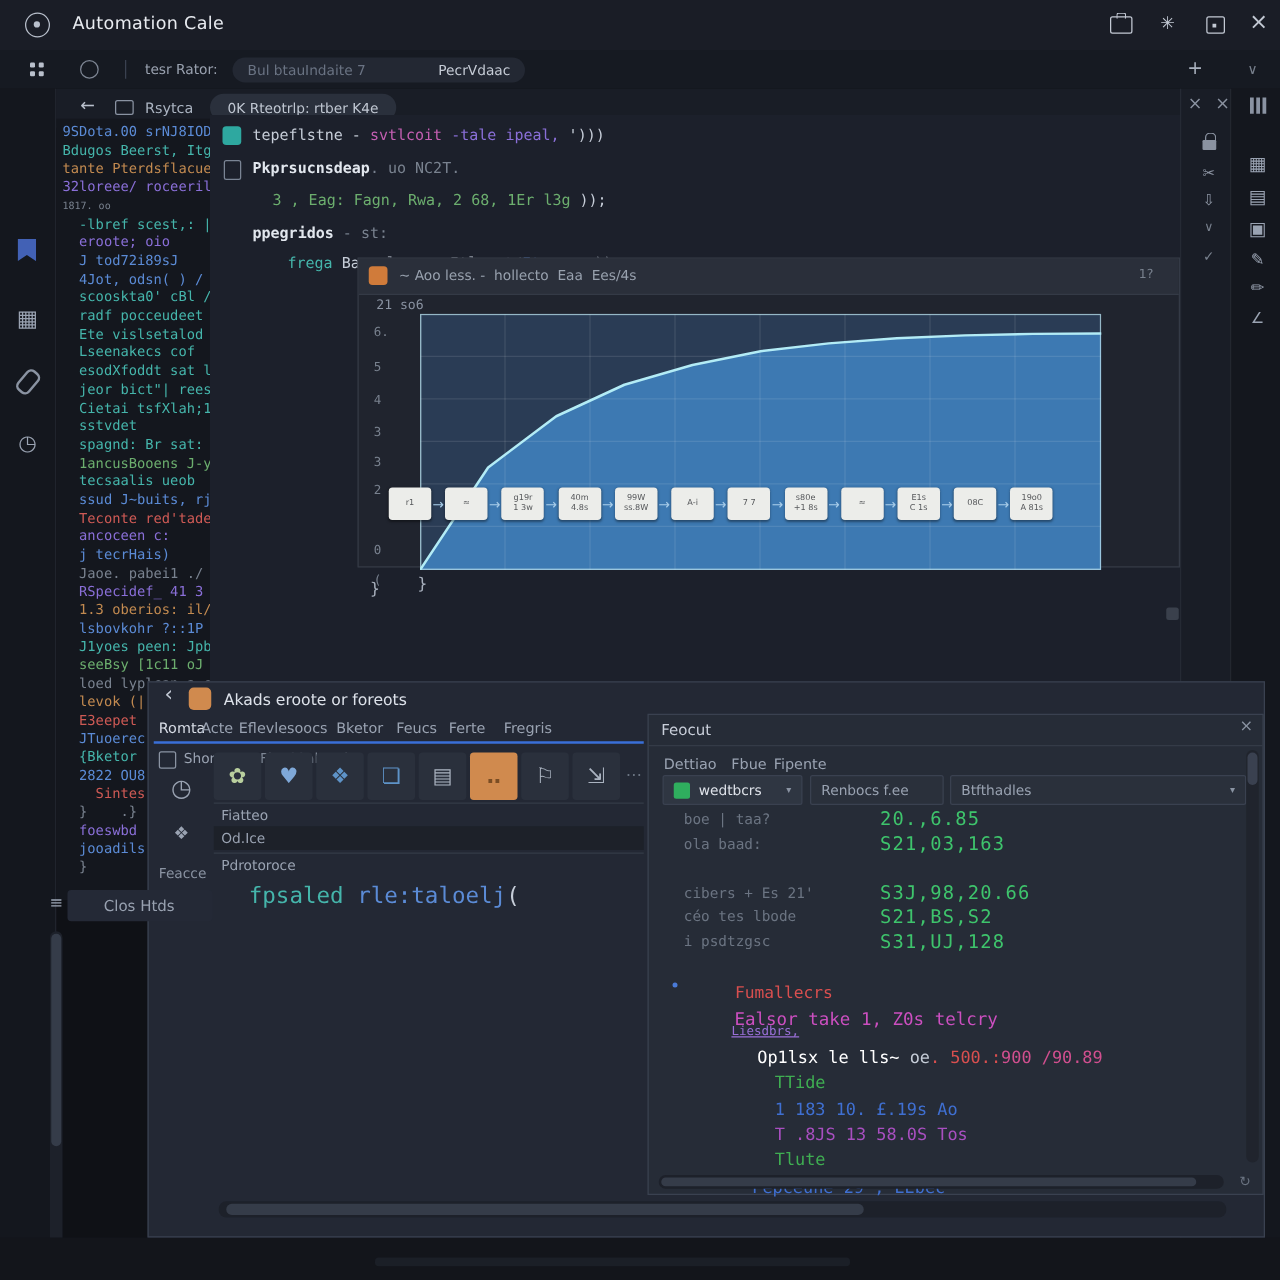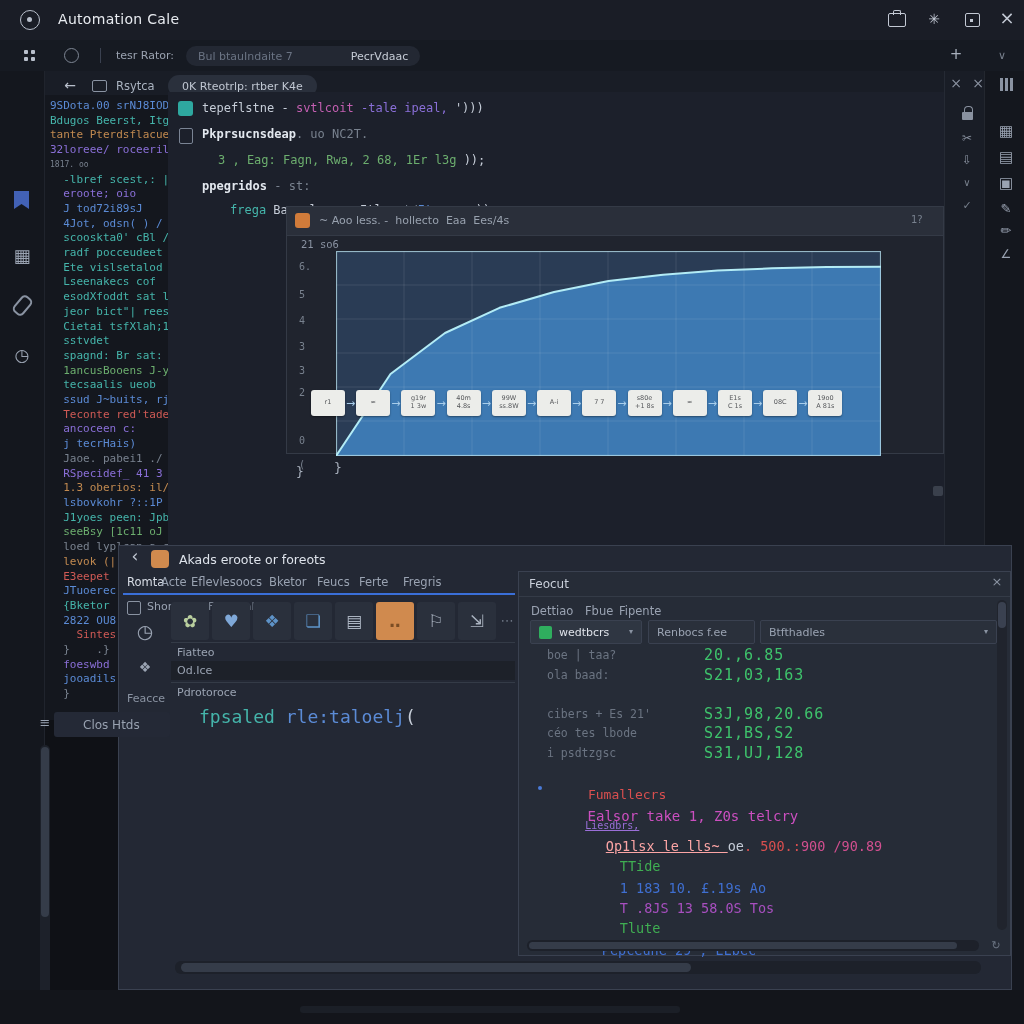--- a/index.html
+++ b/index.html
@@ -372,21 +372,21 @@
       <span style="color:#d94f4f;">Fumallecrs</span>
     </div>
     <div class="abs" style="left:19px;top:214px;width:4px;height:4px;background:#4a7bd8;border-radius:50%;"></div>
     <div class="abs logline" style="left:18px;top:220px;font-size:14px;">
       <span style="color:#cc4fc0;">Ealsor take 1, Z0s telcry</span>
     </div>
     <div class="abs logline" style="left:30px;top:237px;font-size:10px;">
       <span class="c-purpleU">Liesdbrs,</span>
     </div>
     <div class="abs logline" style="left:38px;top:250px;font-size:13.5px;">
-      <span style="color:#fca5a5;text-decoration:underline;">Op1lsx le lls~ </span><span class="c-fg">oe</span><span style="color:#d94f4f;">. 500.:</span><span style="color:#d14f8f;">900 /90.89</span>
+      <span style="color:#ffffff;">Op1lsx le lls~ </span><span class="c-fg">oe</span><span style="color:#d94f4f;">. 500.:</span><span style="color:#d14f8f;">900 /90.89</span>
     </div>
     <div class="abs logline" style="left:52px;top:270px;font-size:13.5px;">
       <span style="color:#3fae52;">TTide</span>
     </div>
     <div class="abs logline" style="left:52px;top:292px;font-size:13.5px;">
       <span style="color:#3f6fd1;">1 183 10. £.19s Ao</span>
     </div>
     <div class="abs logline" style="left:52px;top:312px;font-size:13.5px;">
       <span style="color:#a84fc0;">T .8JS 13 58.0S Tos</span>
     </div>

